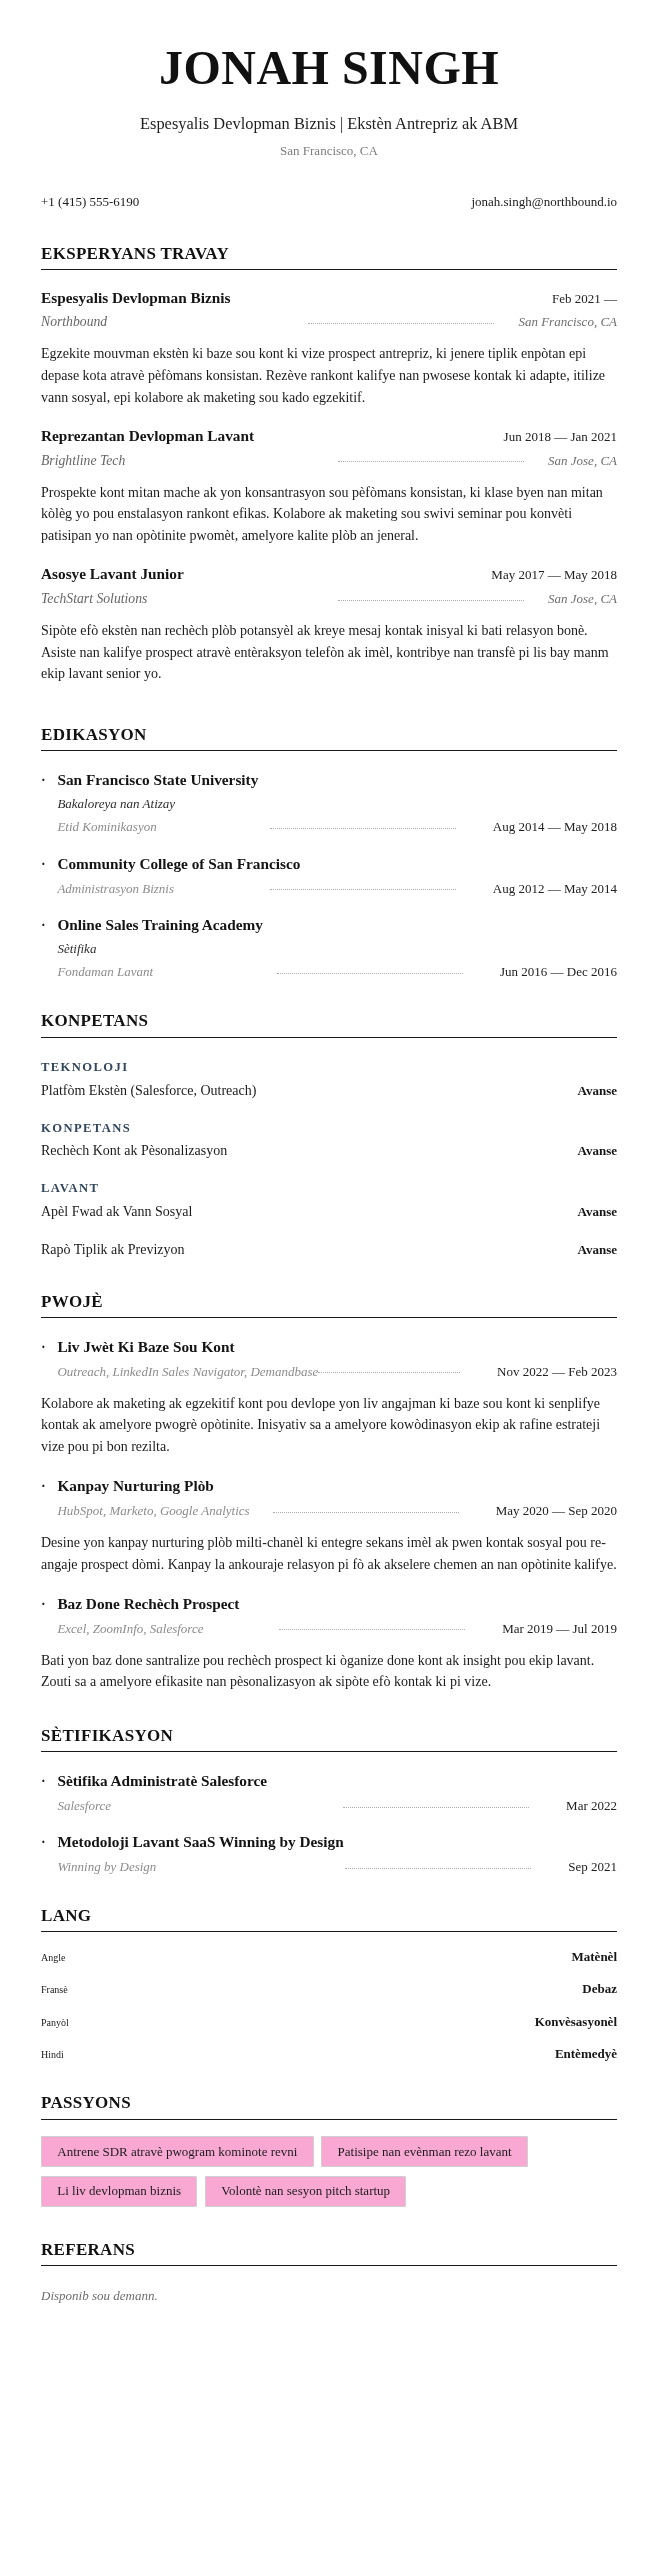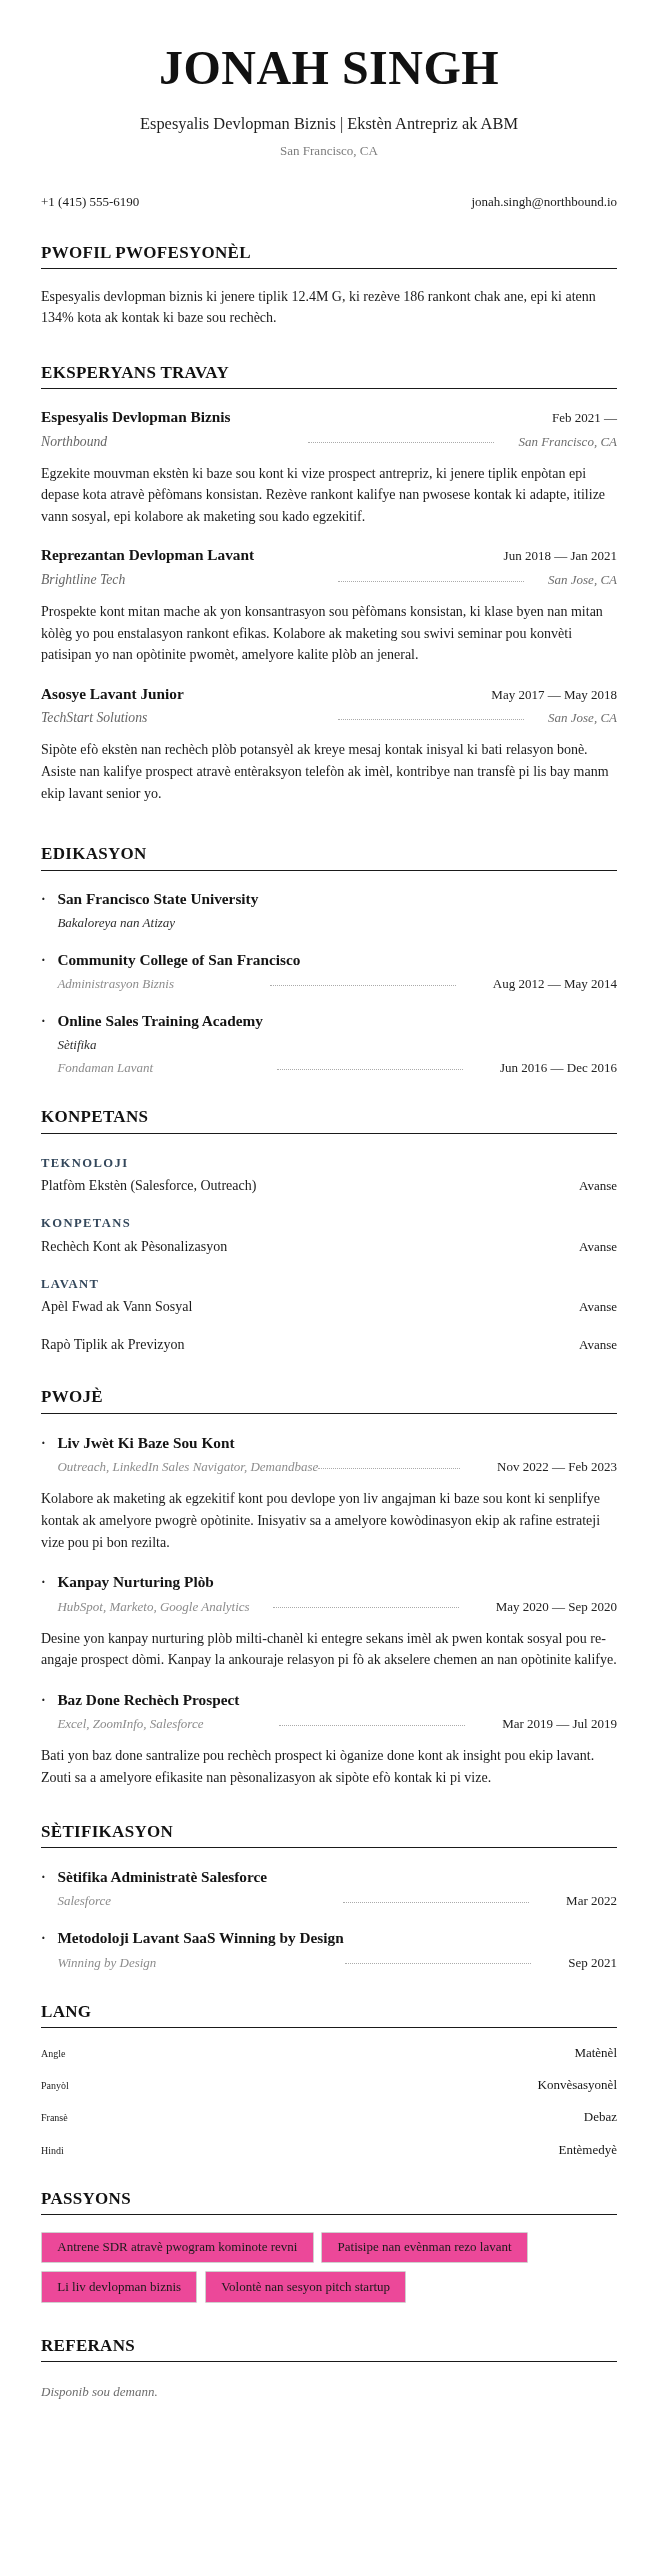--- a/index.html
+++ b/index.html
@@ -152,39 +152,39 @@
   .skill-cat {
     font-size: 12.6px;
     font-weight: 700;
     letter-spacing: 1.4px;
     color: #33475b;
   }
   .skill-row { margin-top: 7.6px; }
   .skill-name { font-size: 14px; color: #1b1b1b; }
   .bold-right {
     font-size: 13px;
-    font-weight: 400;
+    font-weight: 700;
     color: #161616;
     white-space: nowrap;
     margin-left: 13px;
   }
 
   
   .lang-row { margin-top: 16.4px; }
   .lang-name { font-size: 10px; color: #1b1b1b; }
 
   
   .tags {
     margin-top: 16.4px;
     display: flex;
     flex-wrap: wrap;
     gap: 8.7px 7.6px;
   }
   .tag {
-    background: #ec4899;
+    background: #f9a8d4;
     border: 0.5px solid #cfcfcf;
     border-radius: 1.1px;
     padding: 6.6px 15.3px;
     font-size: 13px;
     color: #1b1b1b;
   }
 
   
   .ref-note {
     margin-top: 22px;
@@ -201,24 +201,20 @@
   <header>
     <h1 class="name">JONAH SINGH</h1>
     <div class="headline">Espesyalis Devlopman Biznis | Ekstèn Antrepriz ak ABM</div>
     <div class="location">San Francisco, CA</div>
     <div class="contact-row">
       <span>+1 (415) 555-6190</span>
       <span>jonah.singh@northbound.io</span>
     </div>
   </header>
 
-  <section class="mt-profile">
-    <h2 class="section-heading">PWOFIL PWOFESYONÈL</h2>
-    <p class="body-text">Espesyalis devlopman biznis ki jenere tiplik 12.4M G, ki rezève 186 rankont chak ane, epi ki atenn 134% kota ak kontak ki baze sou rechèch.</p>
-  </section>
 
   <section class="mt-exp">
     <h2 class="section-heading">EKSPERYANS TRAVAY</h2>
 
     <div class="job">
       <div class="flex-row">
         <span class="job-title">Espesyalis Devlopman Biznis</span>
         <span class="dates">Feb 2021 —</span>
       </div>
       <div class="sub-row">
@@ -258,20 +254,25 @@
 
   <section class="mt-edu">
     <h2 class="section-heading">EDIKASYON</h2>
 
     <div class="bullet-item">
       <div class="bullet-line">
         <span class="bullet"></span>
         <span class="item-title">San Francisco State University</span>
       </div>
       <div class="degree indented">Bakaloreya nan Atizay</div>
+      <div class="sub-row indented">
+        <span class="muted-italic">Etid Kominikasyon</span>
+        <span class="leader"></span>
+        <span class="dates">Aug 2014 — May 2018</span>
+      </div>
     </div>
 
     <div class="bullet-item">
       <div class="bullet-line">
         <span class="bullet"></span>
         <span class="item-title">Community College of San Francisco</span>
       </div>
       <div class="sub-row indented">
         <span class="muted-italic">Administrasyon Biznis</span>
         <span class="leader"></span>
@@ -400,26 +401,26 @@
   </section>
 
   <section class="mt-lang">
     <h2 class="section-heading">LANG</h2>
 
     <div class="flex-row lang-row">
       <span class="lang-name">Angle</span>
       <span class="bold-right">Matènèl</span>
     </div>
     <div class="flex-row lang-row">
+      <span class="lang-name">Fransè</span>
+      <span class="bold-right">Debaz</span>
+    </div>
+    <div class="flex-row lang-row">
       <span class="lang-name">Panyòl</span>
       <span class="bold-right">Konvèsasyonèl</span>
-    </div>
-    <div class="flex-row lang-row">
-      <span class="lang-name">Fransè</span>
-      <span class="bold-right">Debaz</span>
     </div>
     <div class="flex-row lang-row">
       <span class="lang-name">Hindi</span>
       <span class="bold-right">Entèmedyè</span>
     </div>
   </section>
 
   <section class="mt-pass">
     <h2 class="section-heading">PASSYONS</h2>
     <div class="tags">

